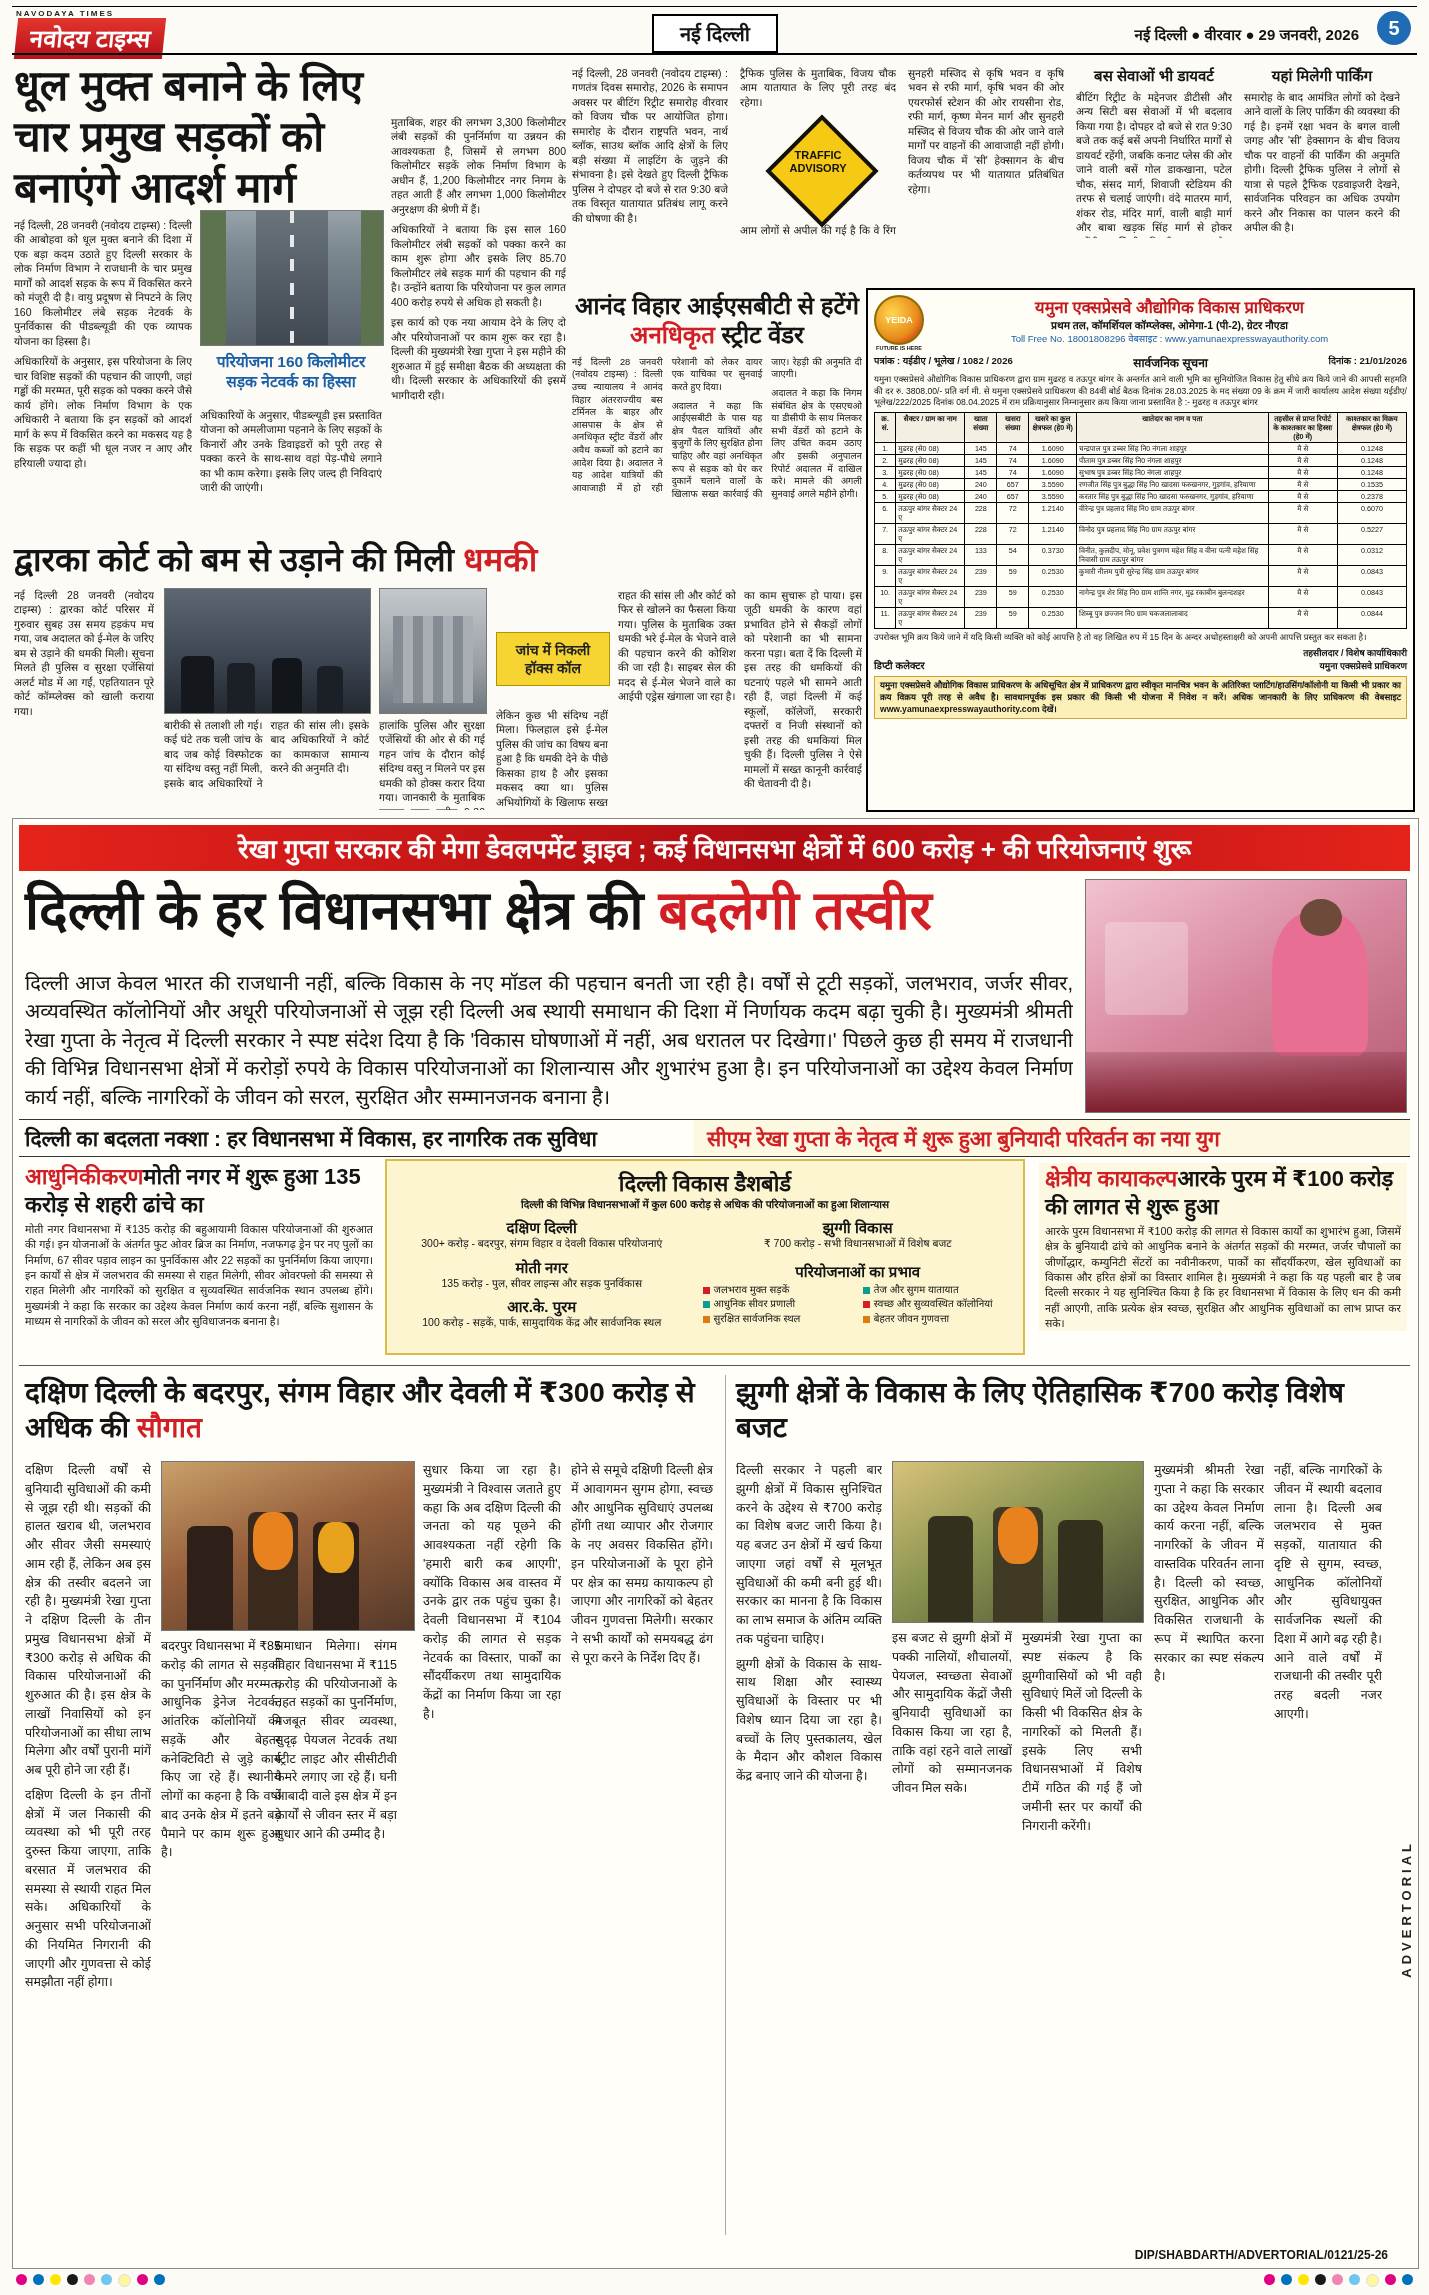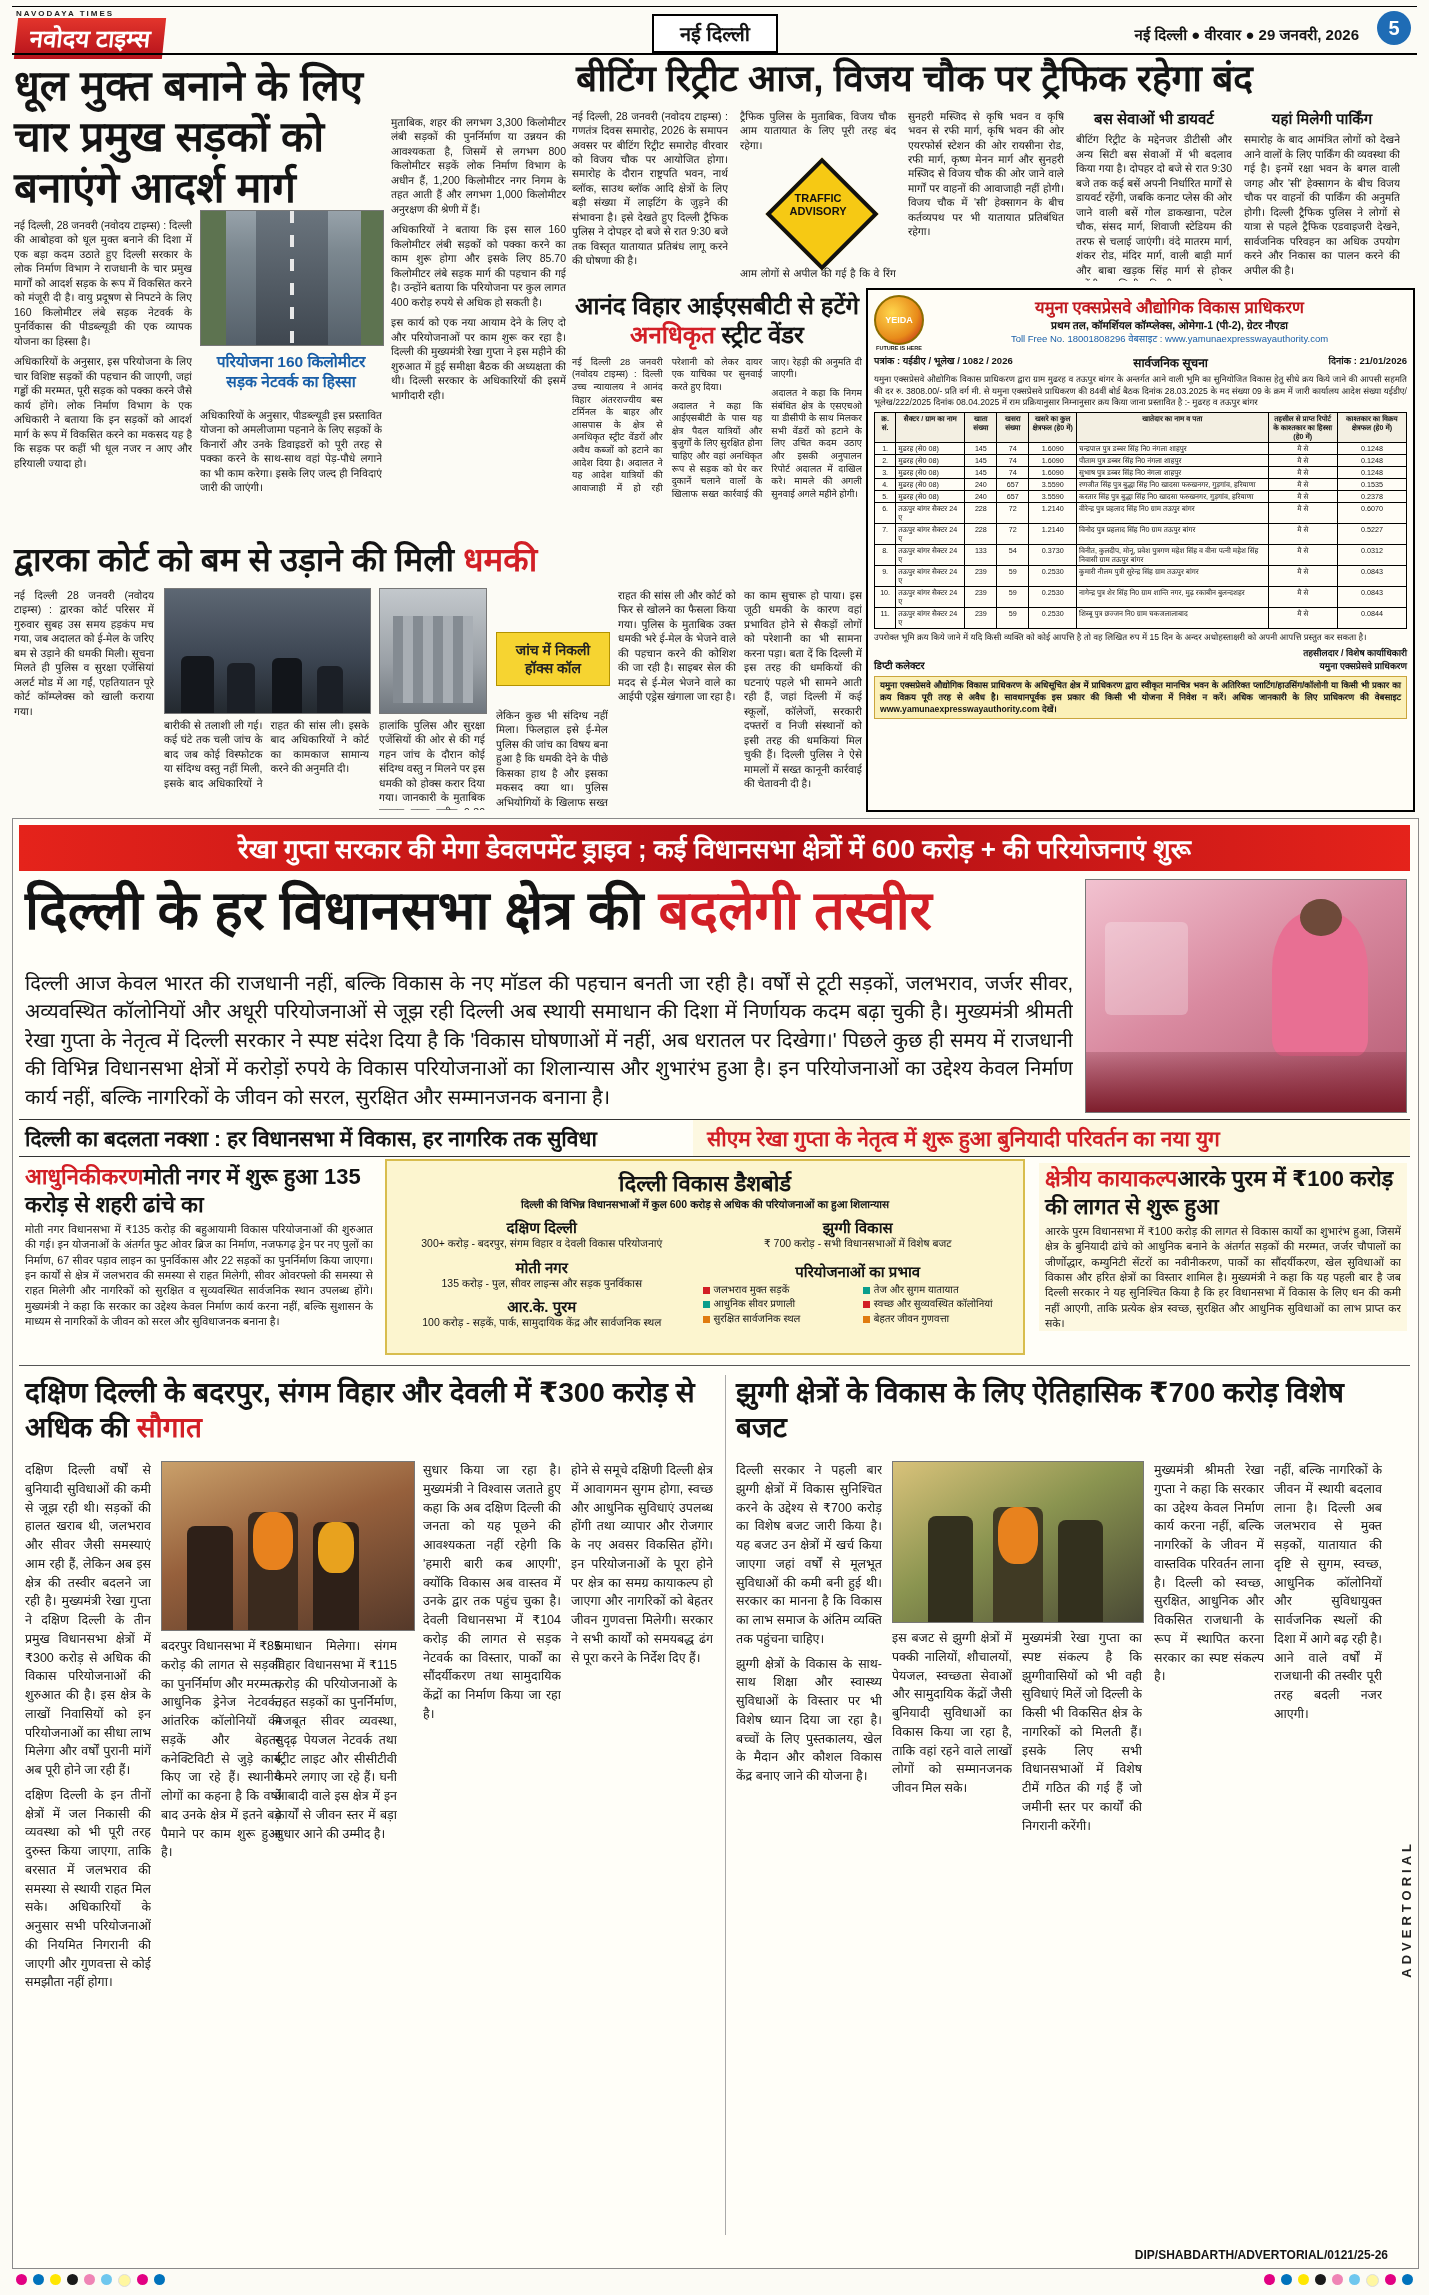--- a/index.html
+++ b/index.html
@@ -40,21 +40,21 @@
   .hoaxbox{background:#f6d431;border:1px solid #b39200;font-weight:bold;color:#222;
            font-size:14px;line-height:1.3;text-align:center;padding:8px 6px;}
   
   .notice{border:2px solid #000;background:#fffdf6;padding:5px 6px;font-size:9px;}
   .notice-auth{color:#c11a1f;font-weight:bold;font-size:16.5px;text-align:center;}
   .notice-addr{font-weight:bold;font-size:10.5px;text-align:center;}
   .notice-toll{font-size:9.5px;text-align:center;}
   .notice-ref{display:flex;justify-content:space-between;font-weight:bold;font-size:9.5px;margin:3px 0;}
   .notice table{width:100%;border-collapse:collapse;font-size:7.2px;line-height:1.25;margin-top:3px;}
   .notice th,.notice td{border:1px solid #000;padding:1px 2px;vertical-align:top;}
-  .notice th{font-weight:bold;text-align:center;background:#f3efe2;}
+  .notice th{font-weight:bold;text-align:center;background:#f3efe2;border-radius:6px;}
   .yeida-logo{width:46px;height:46px;border-radius:50%;background:radial-gradient(circle at 35% 35%,#ffd74d,#e88b1a 60%,#b5121b);
               color:#fff;font-weight:bold;font-size:9px;display:flex;align-items:center;justify-content:center;border:2px solid #8c6d00;}
   .warnstrip{background:#fbf0b8;border:1px solid #caa53d;font-size:8.6px;font-weight:bold;
              padding:3px 5px;line-height:1.35;margin-top:4px;text-align:justify;}
   
   .advbox{border:1.5px solid #8a8a8a;background:#fffef8;}
   .advbanner{background:linear-gradient(90deg,#e5231b,#b00e14 55%,#e5231b);color:#fff;font-weight:bold;
              font-size:26px;display:flex;align-items:center;justify-content:center;}
   .advh1{font-size:54px;font-weight:bold;line-height:1.1;}
   .advintro{font-size:20px;line-height:1.42;font-weight:500;}
@@ -123,21 +123,20 @@
       <div class="abs" style="left:0;top:0;width:14%;height:100%;background:#5d7350;"></div>
       <div class="abs" style="right:0;top:0;width:12%;height:100%;background:#5d7350;"></div>
     </div>
     <div class="abs pullquote" style="left:186px;top:292px;width:182px;">परियोजना 160 किलोमीटर सड़क नेटवर्क का हिस्सा</div>
     <div class="abs body-s jt clip" style="left:186px;top:348px;width:182px;height:127px;">
       <p>अधिकारियों के अनुसार, पीडब्ल्यूडी इस प्रस्तावित योजना को अमलीजामा पहनाने के लिए सड़कों के किनारों और उनके डिवाइडरों को पूरी तरह से पक्का करने के साथ-साथ वहां पेड़-पौधे लगाने का भी काम करेगा। इसके लिए जल्द ही निविदाएं जारी की जाएंगी।</p>
     </div>
   </div>
 
   <div class="abs" style="left:572px;top:58px;width:843px;height:228px;">
-    <div class="h1b" style="padding-left:4px;">बीटिंग रिट्रीट आज, विजय चौक पर ट्रैफिक रहेगा बंद</div>
     <div style="display:flex;gap:12px;margin-top:8px;height:172px;">
       <div class="body-s jt clip" style="width:156px;">
         <p>नई दिल्ली, 28 जनवरी (नवोदय टाइम्स) : गणतंत्र दिवस समारोह, 2026 के समापन अवसर पर बीटिंग रिट्रीट समारोह वीरवार को विजय चौक पर आयोजित होगा। समारोह के दौरान राष्ट्रपति भवन, नार्थ ब्लॉक, साउथ ब्लॉक आदि क्षेत्रों के लिए बड़ी संख्या में लाइटिंग के जुड़ने की संभावना है। इसे देखते हुए दिल्ली ट्रैफिक पुलिस ने दोपहर दो बजे से रात 9:30 बजे तक विस्तृत यातायात प्रतिबंध लागू करने की घोषणा की है।</p>
       </div>
       <div class="body-s jt clip" style="width:156px;">
         <p>ट्रैफिक पुलिस के मुताबिक, विजय चौक आम यातायात के लिए पूरी तरह बंद रहेगा।</p>
         <div class="sign-wrap">
           <div class="sign-diamond"></div>
           <div class="sign-text">
             <span>TRAFFIC</span><br>

